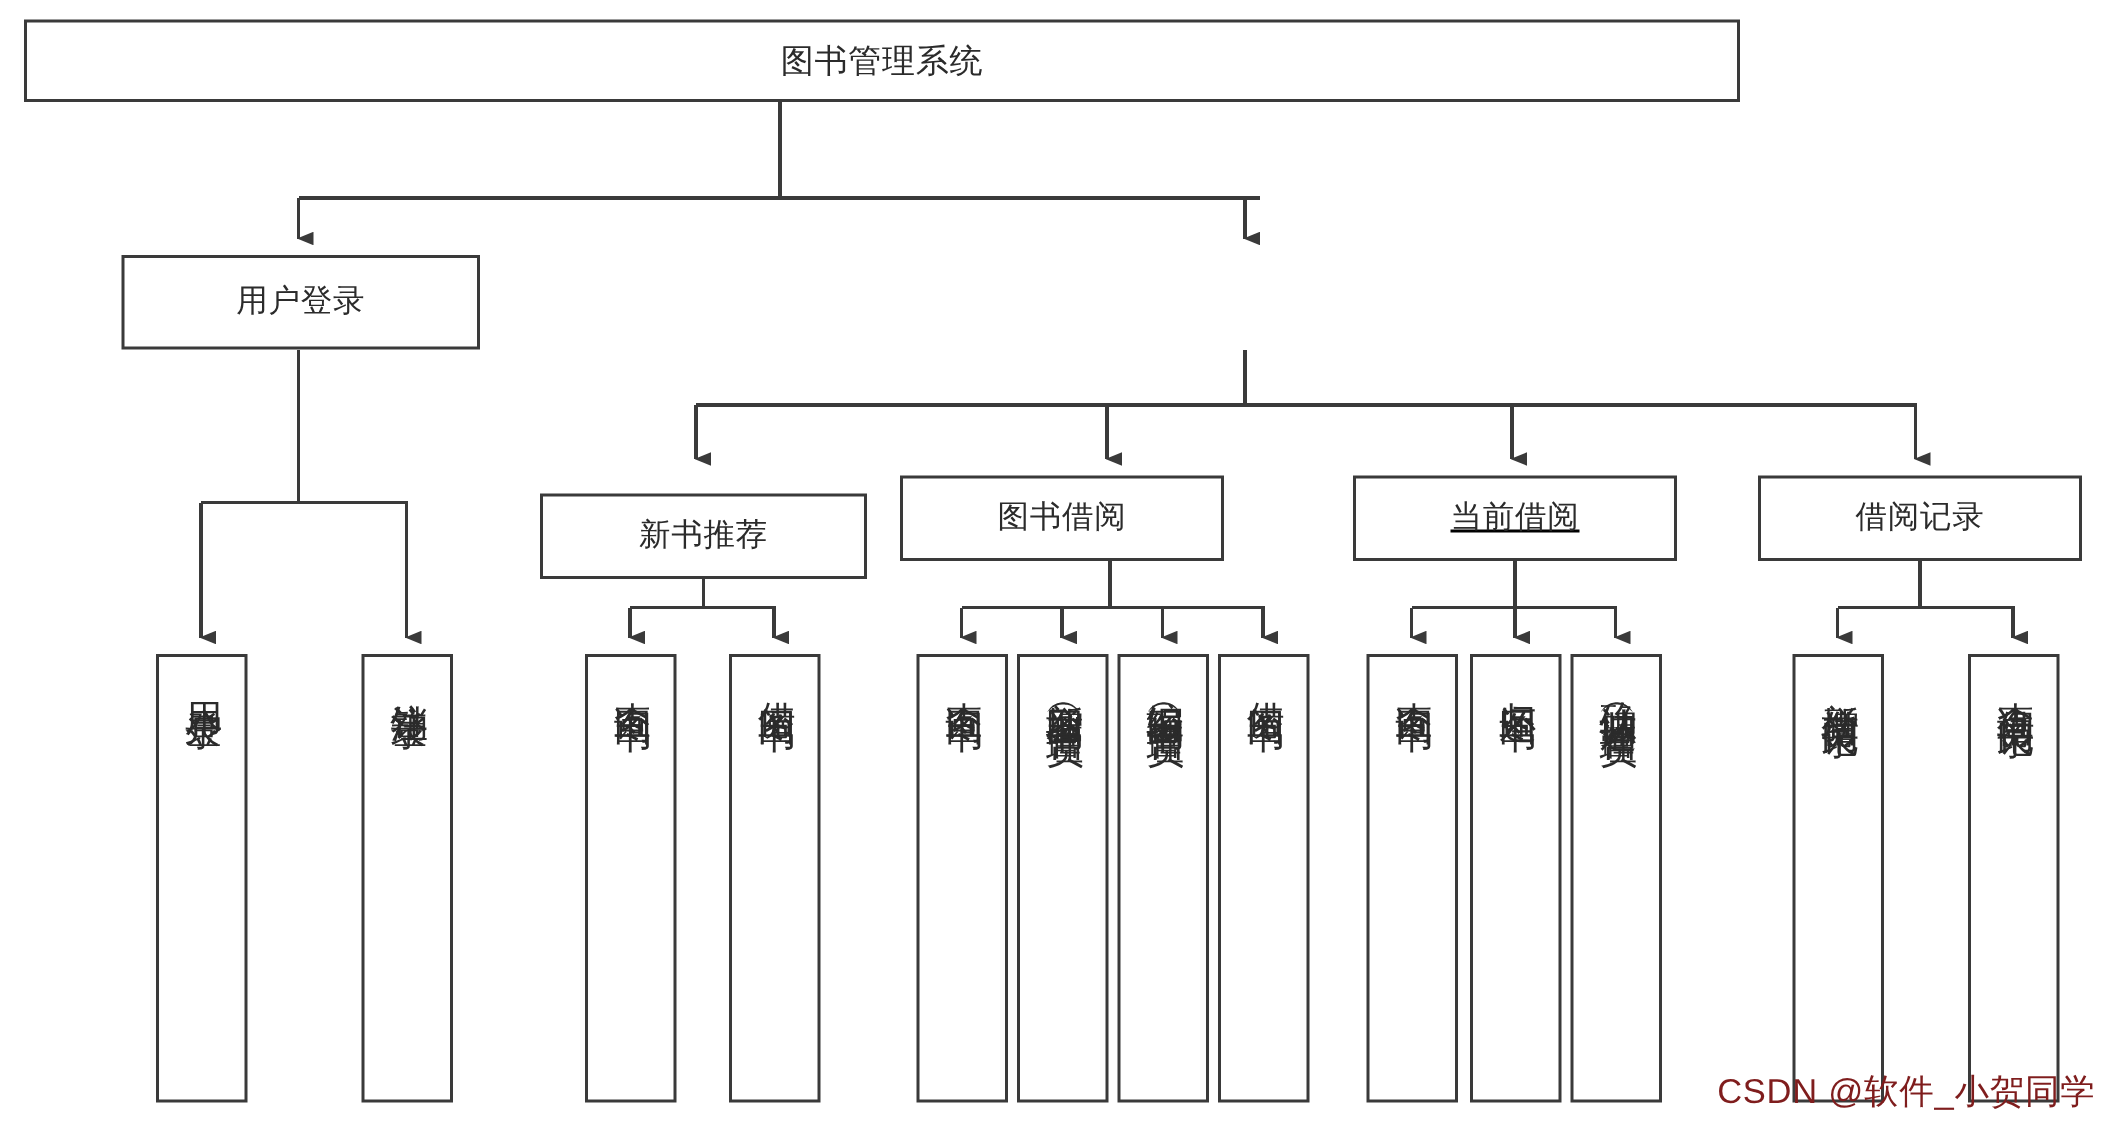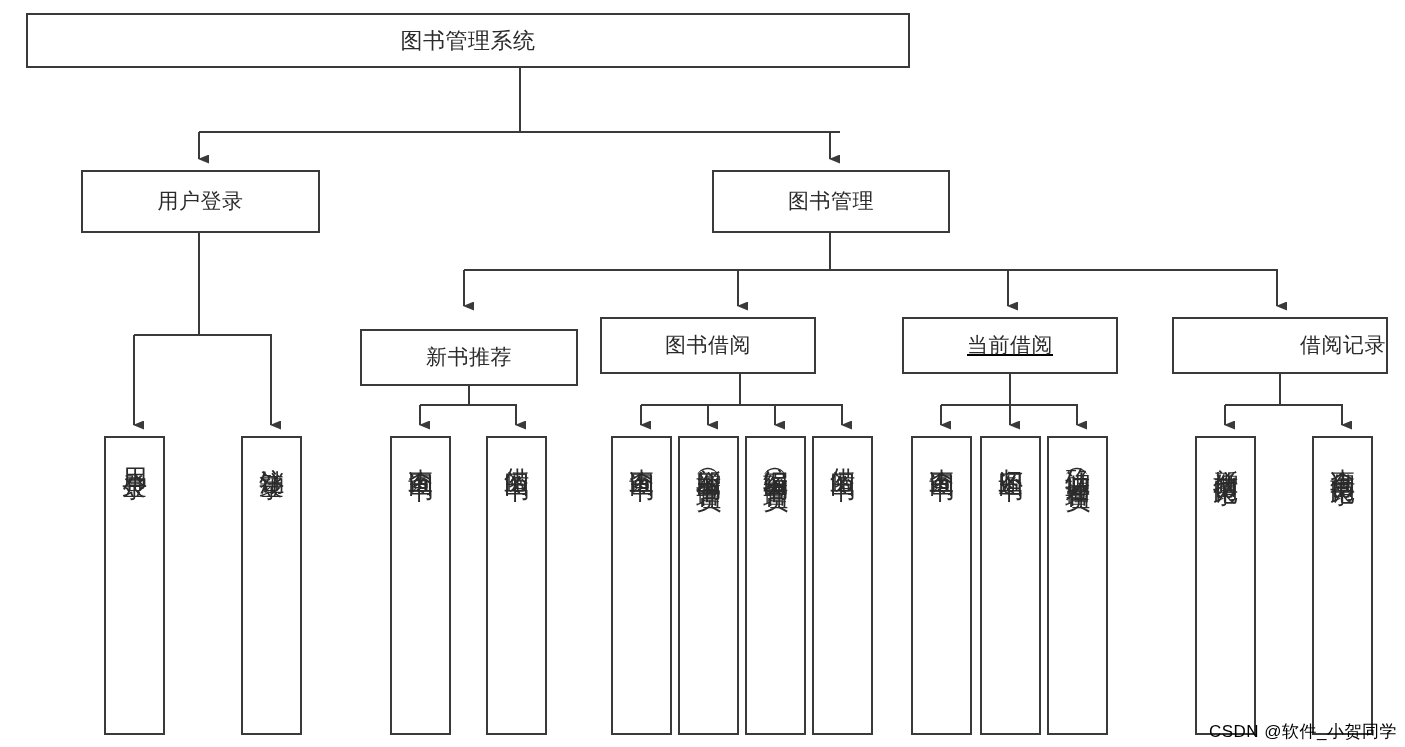--- a/index.html
+++ b/index.html
@@ -60,22 +60,22 @@
     text-orientation: upright;
     font-size: 25px;
     line-height: 1.02;
     letter-spacing: 3px;
     white-space: nowrap;
   }
   #watermark {
     position: absolute;
     right: 8px;
     bottom: 4px;
-    font-size: 17px;
-    color: #000000;
+    font-size: 23px;
+    color: #7f1d1d;
     letter-spacing: 0.5px;
     white-space: nowrap;
     pointer-events: none;
   }
 </style>
 </head>
 <body>
 
 <div id="diagram-root">
 
@@ -122,45 +122,42 @@
       <path d="M 1010 405 L 1010 425" marker-end="url(#arrowhead)"></path>
       <path d="M 1077 405 L 1077 425" marker-end="url(#arrowhead)"></path>
 
       <path d="M 1280 374 L 1280 405"></path>
       <path d="M 1225 405 L 1343 405"></path>
       <path d="M 1225 405 L 1225 425" marker-end="url(#arrowhead)"></path>
       <path d="M 1342 405 L 1342 425" marker-end="url(#arrowhead)"></path>
     </g>
   </svg>
 
-  <div class="node root horiz" style="left:26px; top:13px; width:884px; height:55px;">
+  <div class="node root horiz" style="left:16px; top:13px; width:1144px; height:55px;">
     <span class="node-label">图书管理系统</span>
   </div>
 
   <div class="node horiz" style="left:81px; top:170px; width:239px; height:63px;">
     <span class="node-label">用户登录</span>
   </div>
 
-  <div class="node horiz" style="left:712px; top:170px; width:238px; height:63px;">
-    <span class="node-label">图书管理</span>
-  </div>
 
   <div class="node horiz" style="left:360px; top:317px; width:218px; height:57px;margin-top:12px;">
     <span class="node-label">新书推荐</span>
   </div>
 
   <div class="node horiz" style="left:600px; top:317px; width:216px; height:57px;">
     <span class="node-label">图书借阅</span>
   </div>
 
   <div class="node horiz" style="left:902px; top:317px; width:216px; height:57px;text-decoration:underline;">
     <span class="node-label">当前借阅</span>
   </div>
 
-  <div class="node horiz" style="left:1172px; top:317px; width:216px; height:57px;justify-content:flex-end;">
+  <div class="node horiz" style="left:1172px; top:317px; width:216px; height:57px;">
     <span class="node-label">借阅记录</span>
   </div>
 
   <div class="node vert" style="left:104px; top:436px; width:61px; height:299px;">
     <span class="node-label">用户登录</span>
   </div>
 
   <div class="node vert" style="left:241px; top:436px; width:61px; height:299px;">
     <span class="node-label">注销登录</span>
   </div>

